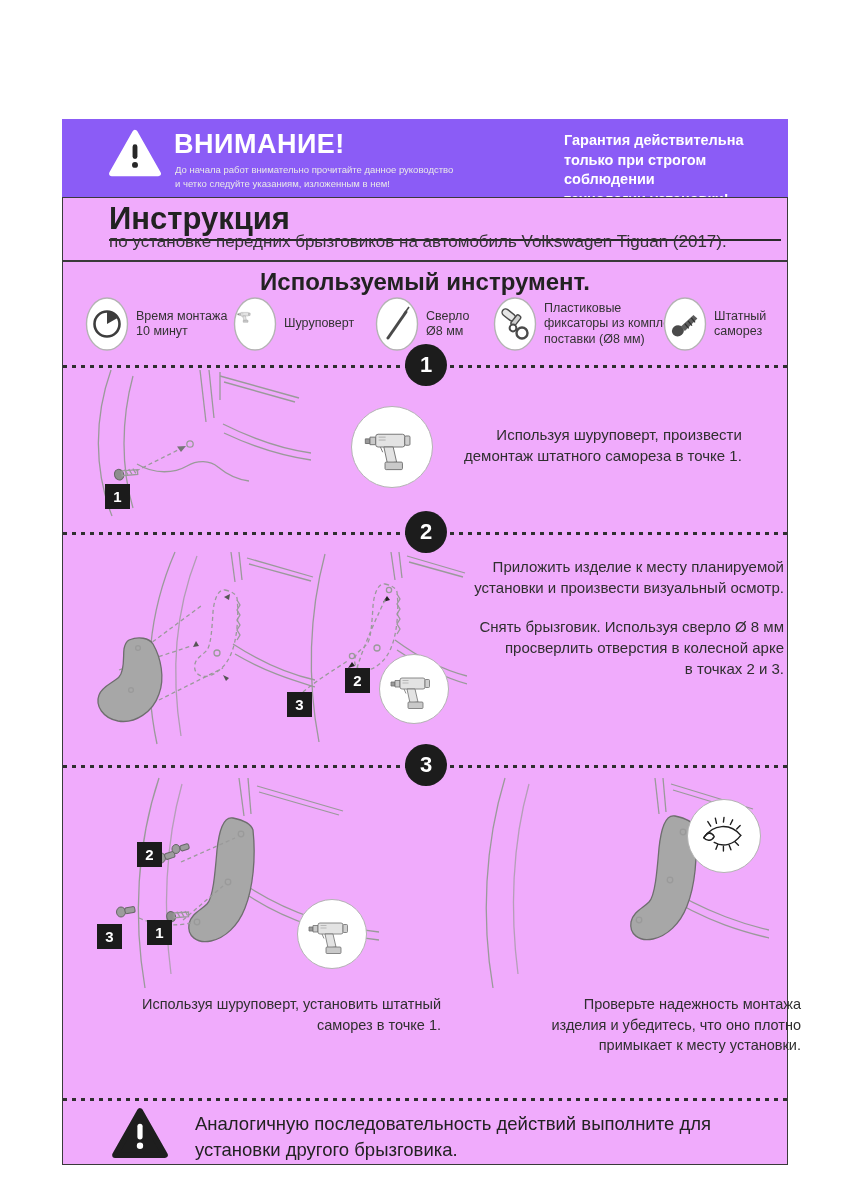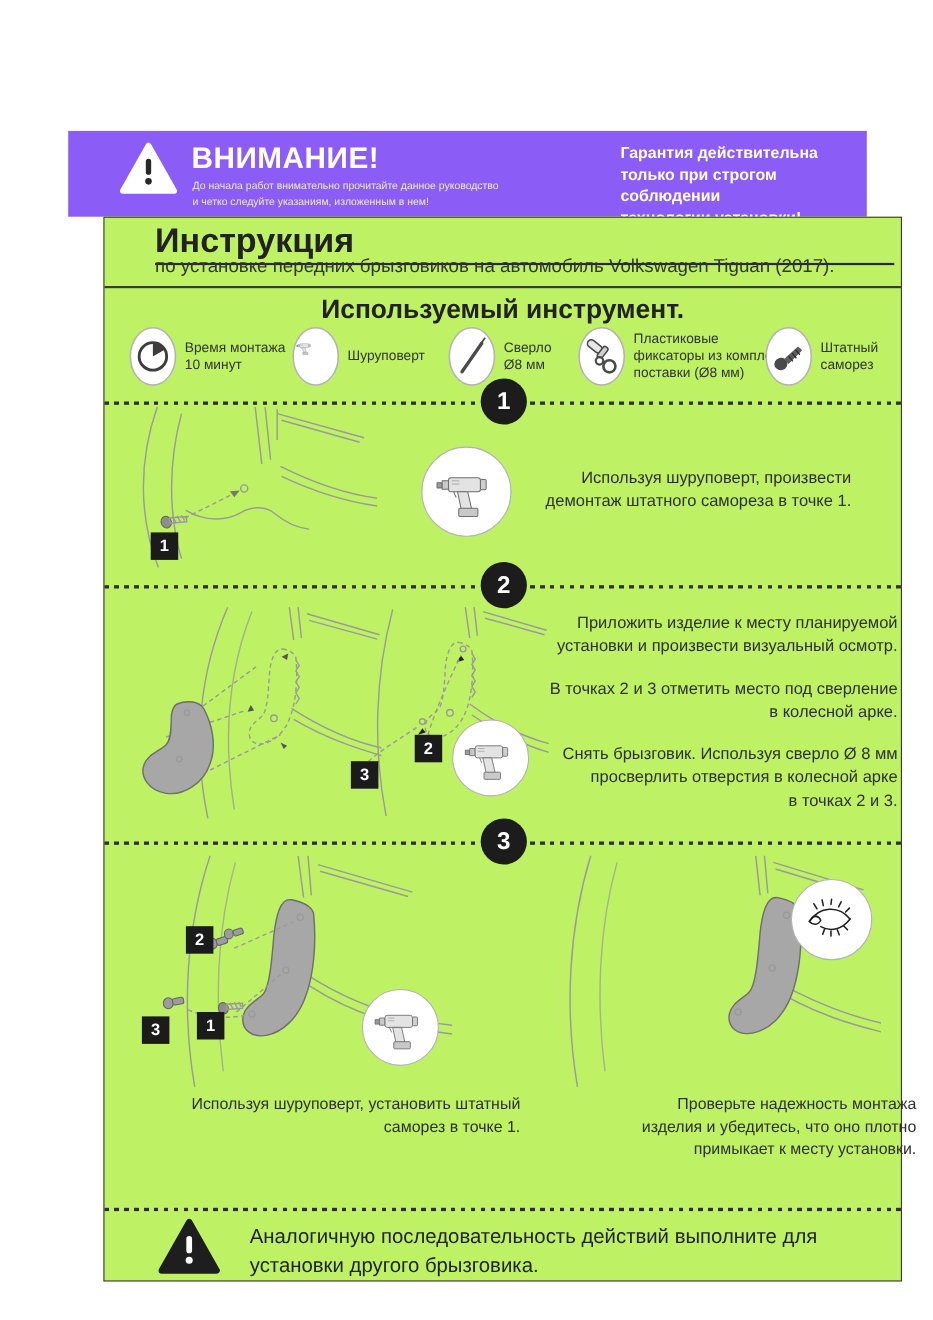--- a/index.html
+++ b/index.html
@@ -10,22 +10,22 @@
   .ml{white-space:pre-line;}
 
   
   .band{position:absolute;left:62px;top:119px;width:726px;height:78px;background:#8b5cf6;color:#fff;text-decoration:underline;}
   .band .tri{position:absolute;left:46px;top:9px;}
   .att-title{position:absolute;left:112px;top:10px;font-size:27px;font-weight:bold;letter-spacing:.5px;}
   .att-note{position:absolute;left:113px;top:44px;font-size:9.5px;line-height:1.5;color:#e9e9e9;}
   .warranty{position:absolute;left:502px;top:12px;font-size:14.5px;line-height:1.36;font-weight:600;}
 
   
-  .sheet{position:absolute;left:62px;top:197px;width:726px;height:968px;background:#bef264;
-         border:1.6px solid #3a3a3a;box-sizing:border-box;margin-left:32px;}
+  .sheet{position:absolute;left:62px;top:197px;width:726px;height:968px;background:#f0abfc;
+         border:1.6px solid #3a3a3a;box-sizing:border-box;}
   .doc-title{position:absolute;left:46px;top:5px;font-size:31px;font-weight:bold;color:#222;line-height:1;}
   .title-rule{position:absolute;left:46px;top:41px;width:672px;height:2px;background:#2a2a2a;}
   .subtitle{position:absolute;left:46px;top:34px;font-size:17px;color:#333;}
   .divider{position:absolute;left:0;top:62px;width:100%;height:1.6px;background:#3a3a3a;}
 
   .tools-heading{position:absolute;left:0;top:70px;width:100%;text-align:center;
                  font-size:24px;font-weight:600;color:#222;}
   .tool{position:absolute;display:flex;align-items:center;gap:7px;}
   .tool-label{font-size:12.5px;line-height:1.22;color:#333;}
 
@@ -244,22 +244,20 @@
 
     <div class="circ" style="left:316px;top:456px;width:68px;height:68px">
       <svg width="50" height="50" viewBox="0 0 100 100">
           <use href="#sym-drill"></use>
         </svg>
     </div>
 
     <div class="steptext" style="left:401px;top:358px;width:320px">
       <p class="ml">Приложить изделие к месту планируемой
 установки и произвести визуальный осмотр.</p>
-      <p class="ml">В точках 2 и 3 отметить место под сверление
-в колесной арке.</p>
       <p class="ml">Снять брызговик. Используя сверло Ø 8 мм
 просверлить отверстия в колесной арке
 в точках 2 и 3.</p>
     </div>
 
     <div class="sep" style="top:567px"></div>
     <div class="stepnum" style="left:342px;top:546px">3</div>
 
     <svg class="abs line-art" style="left:18px;top:578px" width="300" height="214" viewBox="0 0 300 214">
       <path d="M78,2 C56,68 52,142 64,212"></path>

